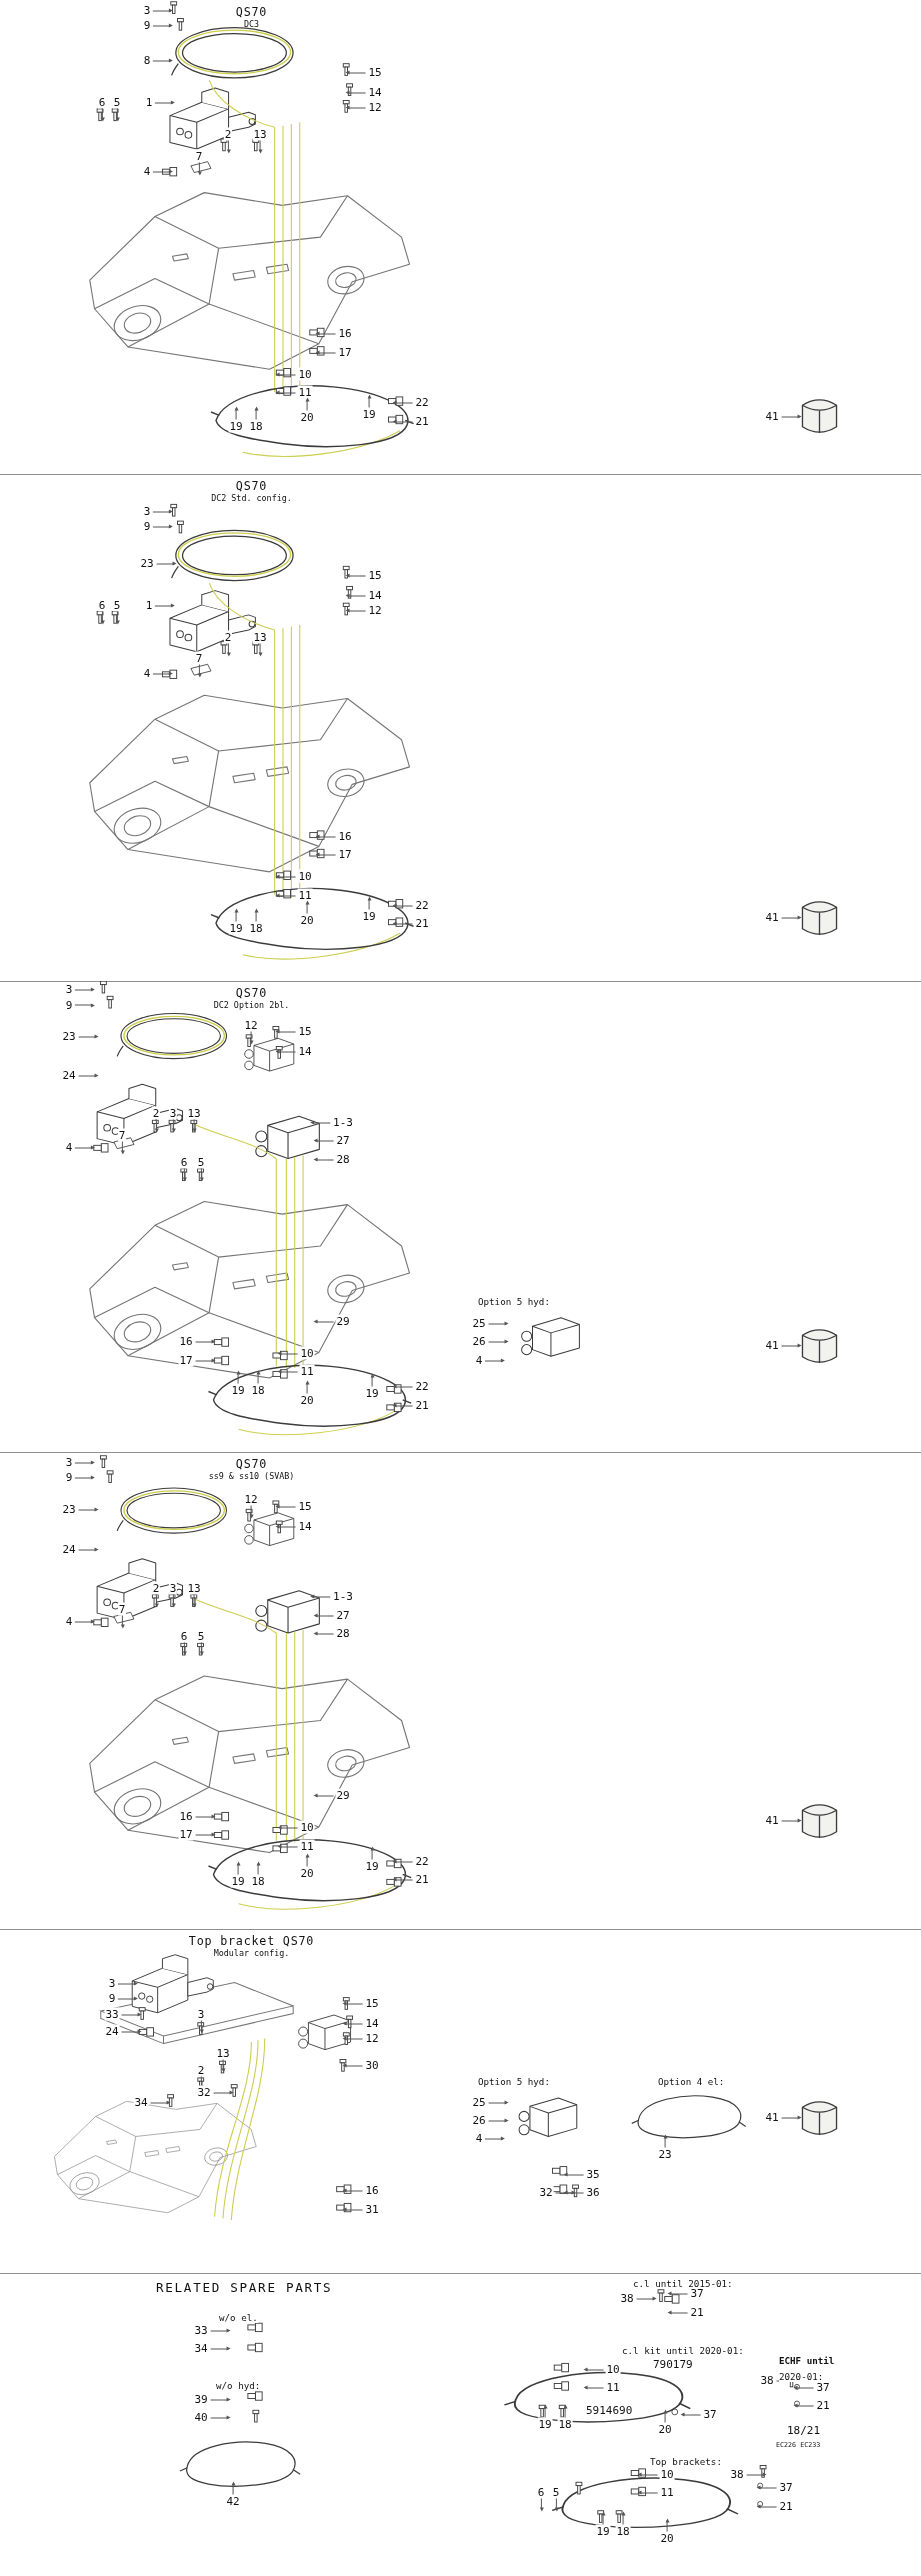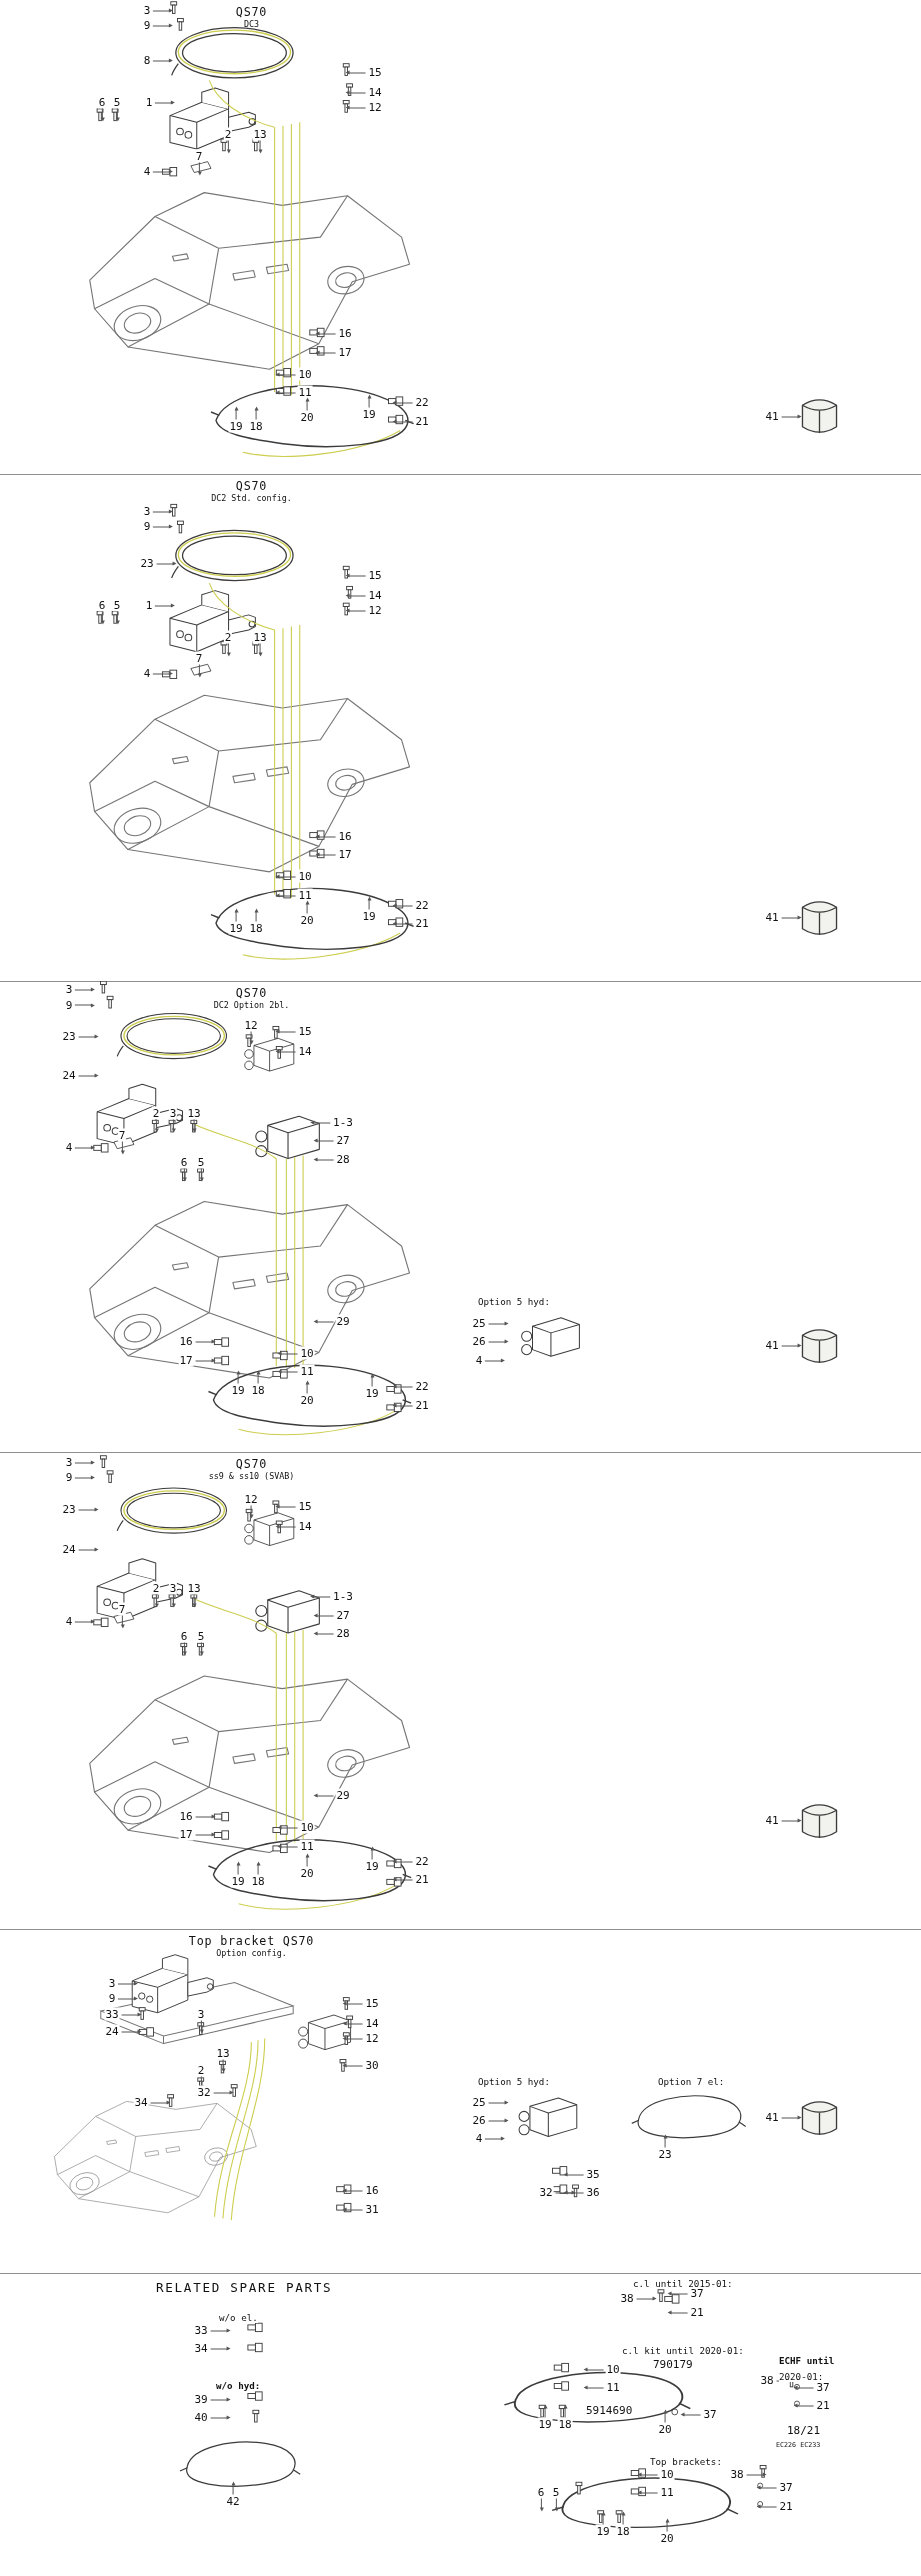--- a/index.html
+++ b/index.html
@@ -399,21 +399,21 @@
         <div class="callout" style="left: 422px; top: 409px;"><span>22</span><i class="lead l"></i></div>
         <div class="callout" style="left: 422px; top: 427px;"><span>21</span><i class="lead l"></i></div>
         <div class="callout" style="left: 772px; top: 368px;"><span>41</span><i class="lead r"></i></div>
       </div>
   </section>
 
   <div class="divider" style="top:1929px"></div>
 
   <section class="sheet-section" style="top:1929px;height:242px">
     <div class="sec-title" style="top:5px">Top bracket QS70</div>
-    <div class="sec-subtitle" style="top:19px">Option config.</div>
+    <div class="sec-subtitle" style="top:19px">Modular config.</div>
     <svg class="diag" width="921" height="343" viewBox="0 0 1100 410">
       <path d="M120,98 L280,64 L350,92 L195,128 Z M120,98 L120,107 L195,137 L195,128 M350,92 L350,101 L195,137" fill="none" stroke="#757575" stroke-width="1.2"></path>
       <use href="#g-valve" transform="translate(150,26) scale(0.95)" stroke="#3b3b3b"></use>
       <use href="#g-smallvalve" transform="translate(352,92) scale(0.9)" stroke="#3b3b3b"></use>
       <use href="#g-frame" transform="translate(55,182) scale(0.6)" stroke="#8a8a8a"></use>
       <g stroke="#cdcd4e" stroke-width="1.3" fill="none">
         <path d="M300,135 C300,200 262,262 256,344"></path>
         <path d="M308,133 C308,200 272,264 266,346"></path>
         <path d="M316,131 C316,202 282,266 276,348"></path>
       </g>
@@ -459,21 +459,21 @@
         <div class="callout" style="left: 372px; top: 280px;"><span>31</span><i class="lead l"></i></div>
         <div class="callout" style="left: 479px; top: 173px;"><span>25</span><i class="lead r"></i></div>
         <div class="callout" style="left: 479px; top: 191px;"><span>26</span><i class="lead r"></i></div>
         <div class="callout" style="left: 479px; top: 209px;"><span>4</span><i class="lead r"></i></div>
         <div class="callout" style="left: 593px; top: 245px;"><span>35</span><i class="lead l"></i></div>
         <div class="callout" style="left: 546px; top: 263px;"><span>32</span><i class="lead r"></i></div>
         <div class="callout" style="left: 593px; top: 263px;"><span>36</span><i class="lead l"></i></div>
         <div class="callout" style="left: 665px; top: 225px;"><span>23</span><i class="lead u"></i></div>
         <div class="callout" style="left: 772px; top: 188px;"><span>41</span><i class="lead r"></i></div>
         <div class="anno-text" style="left: 478px; top: 147px;">Option 5 hyd:</div>
-        <div class="anno-text" style="left: 658px; top: 147px;">Option 7 el:</div>
+        <div class="anno-text" style="left: 658px; top: 147px;">Option 4 el:</div>
       </div>
   </section>
 
   <div class="divider" style="top:2273px"></div>
 
   <section class="sheet-section" style="top:2273px;height:303px">
     <svg class="diag" width="921" height="303" viewBox="0 0 1100 362">
       <use href="#g-fitting" x="296" y="60" stroke="#3b3b3b"></use>
       <use href="#g-fitting" x="296" y="84" stroke="#3b3b3b"></use>
       <use href="#g-fitting" x="296" y="142" stroke="#3b3b3b"></use>
@@ -523,21 +523,21 @@
         <div class="callout" style="left: 667px; top: 201px;"><span>10</span><i class="lead l"></i></div>
         <div class="callout" style="left: 667px; top: 219px;"><span>11</span><i class="lead l"></i></div>
         <div class="callout" style="left: 737px; top: 201px;"><span>38</span><i class="lead r"></i></div>
         <div class="callout" style="left: 786px; top: 214px;"><span>37</span><i class="lead l"></i></div>
         <div class="callout" style="left: 786px; top: 233px;"><span>21</span><i class="lead l"></i></div>
         <div class="callout" style="left: 603px; top: 258px;"><span>19</span><i class="lead u"></i></div>
         <div class="callout" style="left: 623px; top: 258px;"><span>18</span><i class="lead u"></i></div>
         <div class="callout" style="left: 667px; top: 265px;"><span>20</span><i class="lead u"></i></div>
         <div class="anno-text big" style="left: 156px; top: 6.7px;">RELATED SPARE PARTS</div>
         <div class="anno-text" style="left: 219px; top: 39px;">w/o el.</div>
-        <div class="anno-text" style="left: 216px; top: 107px; font-weight: bold;">w/o hyd:</div>
+        <div class="anno-text" style="left: 216px; top: 107px;">w/o hyd:</div>
         <div class="anno-text" style="left: 633px; top: 5px;">c.l until 2015-01:</div>
         <div class="anno-text" style="left: 622px; top: 72px;">c.l kit until 2020-01:</div>
         <div class="anno-text num" style="left: 653px; top: 85px;">790179</div>
         <div class="anno-text num" style="left: 586px; top: 131px;">5914690</div>
         <div class="anno-text" style="left: 779px; top: 82px; font-weight: bold;">ECHF until</div>
         <div class="anno-text" style="left: 779px; top: 98px; text-align: right;">2020-01:</div>
         <div class="anno-text num" style="left: 787px; top: 151px;">18/21</div>
         <div class="anno-text small" style="left: 776px; top: 168px;">EC226  EC233</div>
         <div class="anno-text" style="left: 650px; top: 183px;">Top brackets:</div>
       </div>

